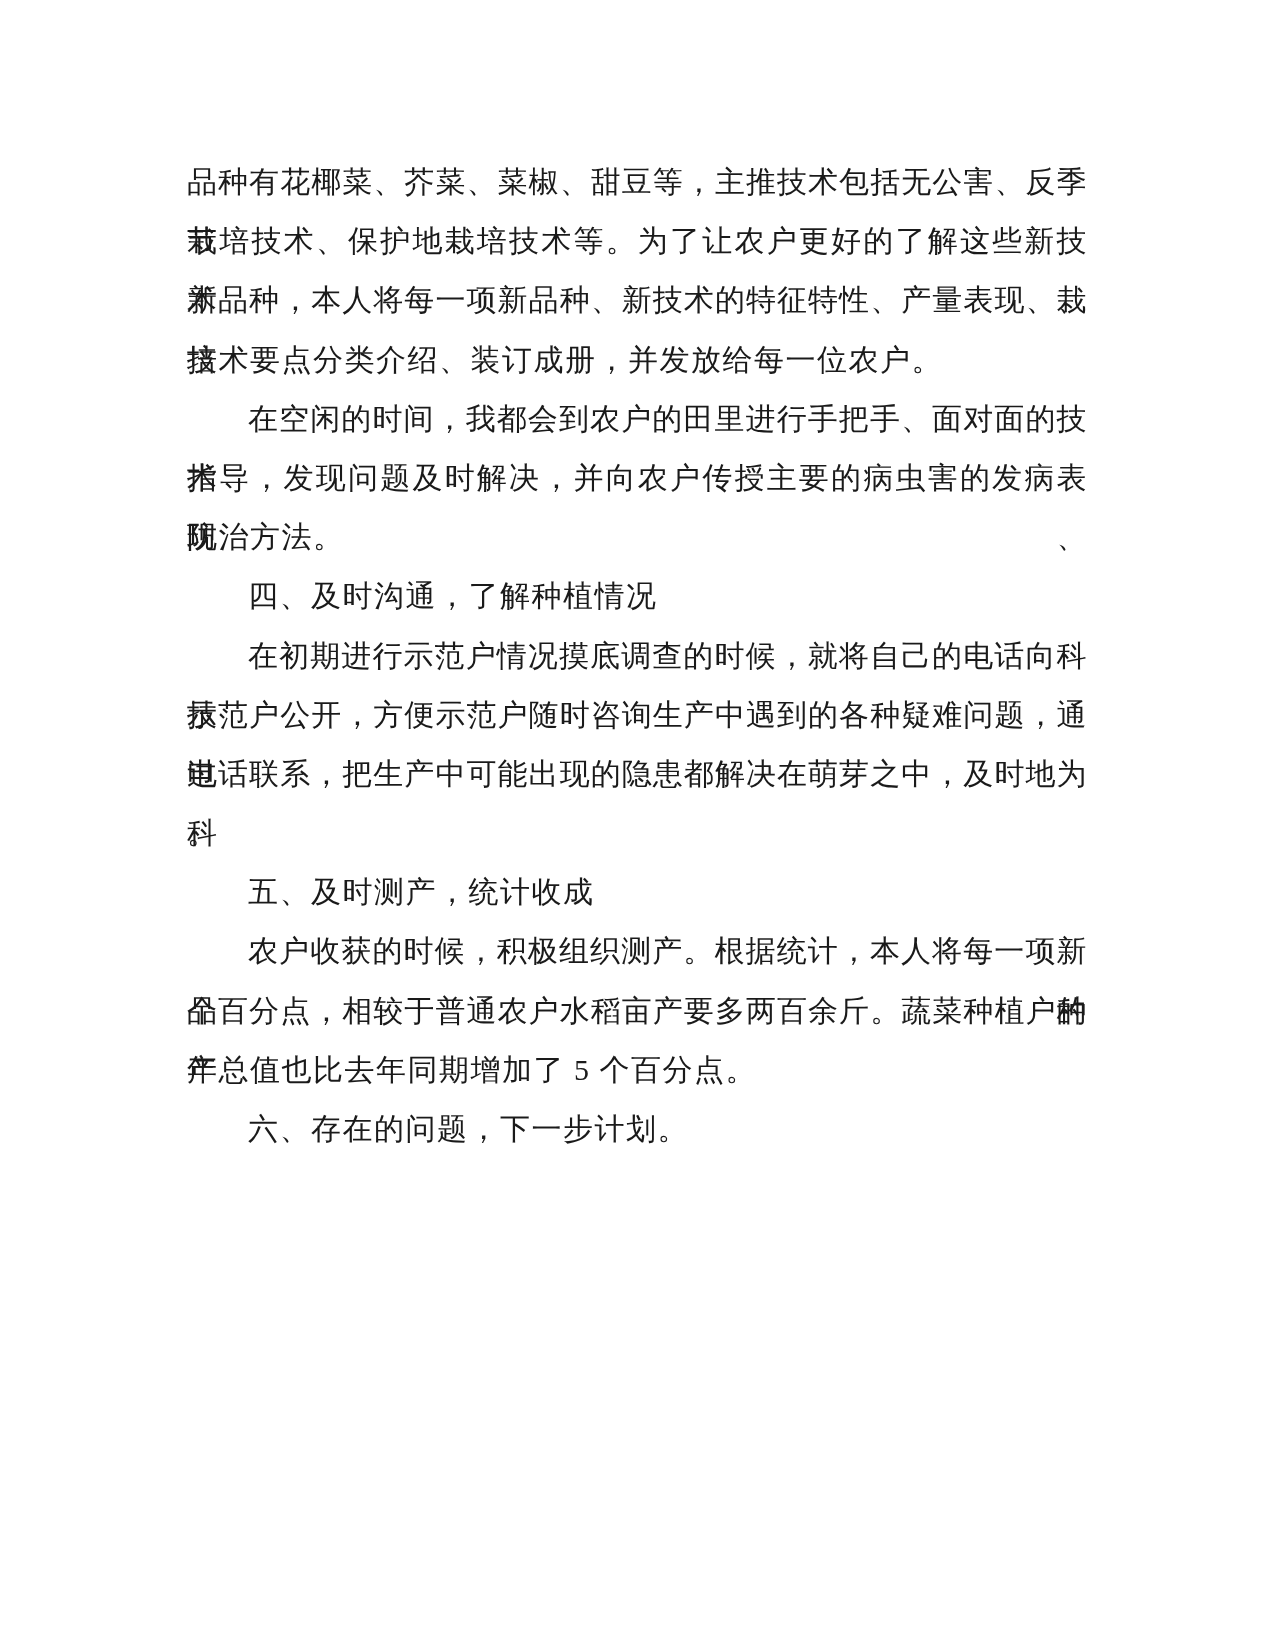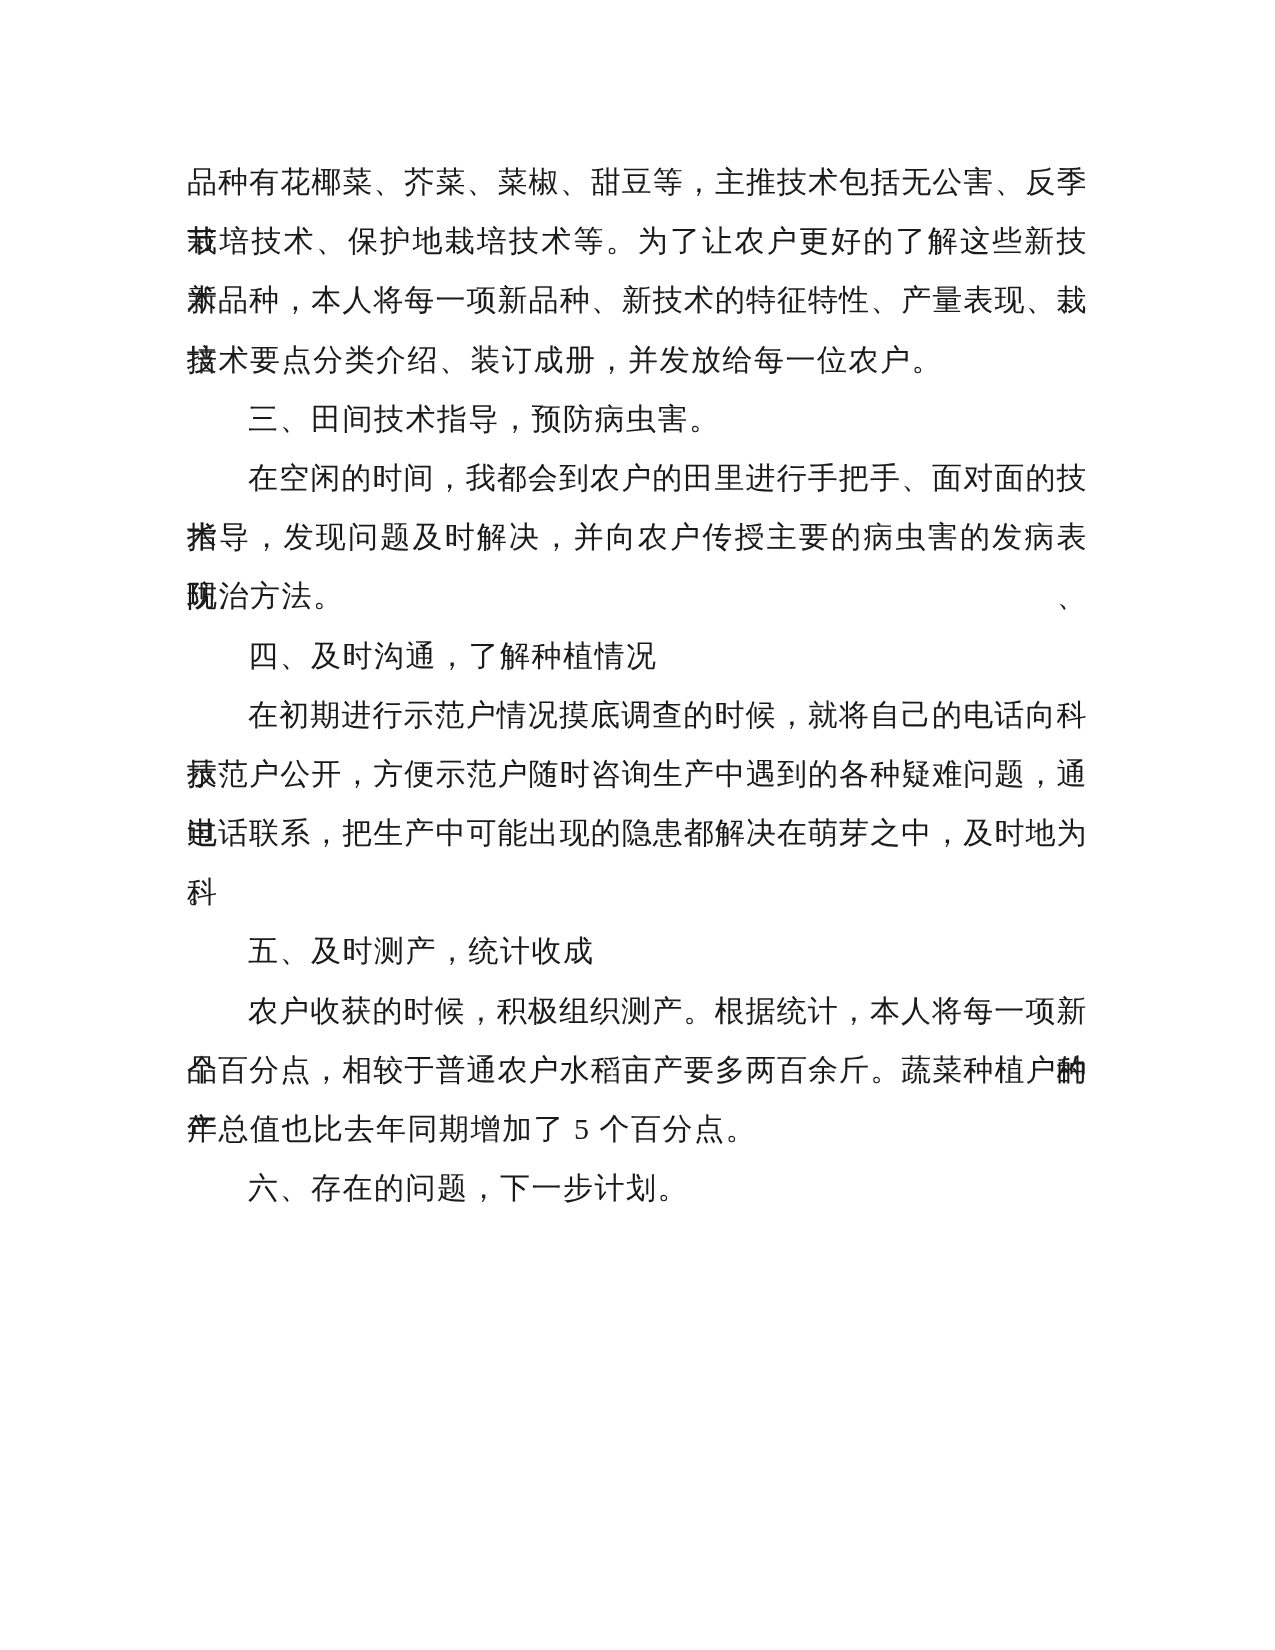--- a/index.html
+++ b/index.html
@@ -46,21 +46,20 @@
   }
 </style>
 </head>
 <body>
 
 <div class="page">
   <div class="line full">品种有花椰菜、芥菜、菜椒、甜豆等，主推技术包括无公害、反季节</div>
   <div class="line full">栽培技术、保护地栽培技术等。为了让农户更好的了解这些新技术、</div>
   <div class="line full">新品种，本人将每一项新品种、新技术的特征特性、产量表现、栽培</div>
   <div class="line">技术要点分类介绍、装订成册，并发放给每一位农户。</div>
-  <div class="line ind">三、田间技术指导，预防病虫害。</div>
   <div class="line ind full">在空闲的时间，我都会到农户的田里进行手把手、面对面的技术</div>
   <div class="line full">指导，发现问题及时解决，并向农户传授主要的病虫害的发病表现、</div>
   <div class="line">防治方法。</div>
   <div class="line ind">四、及时沟通，了解种植情况</div>
   <div class="line ind full">在初期进行示范户情况摸底调查的时候，就将自己的电话向科技</div>
   <div class="line full">示范户公开，方便示范户随时咨询生产中遇到的各种疑难问题，通过</div>
   <div class="line full">电话联系，把生产中可能出现的隐患都解决在萌芽之中，及时地为科</div>
   <div class="line">。</div>
   <div class="line ind">五、及时测产，统计收成</div>
   <div class="line ind full">农户收获的时候，积极组织测产。根据统计，本人将每一项新品种</div>

